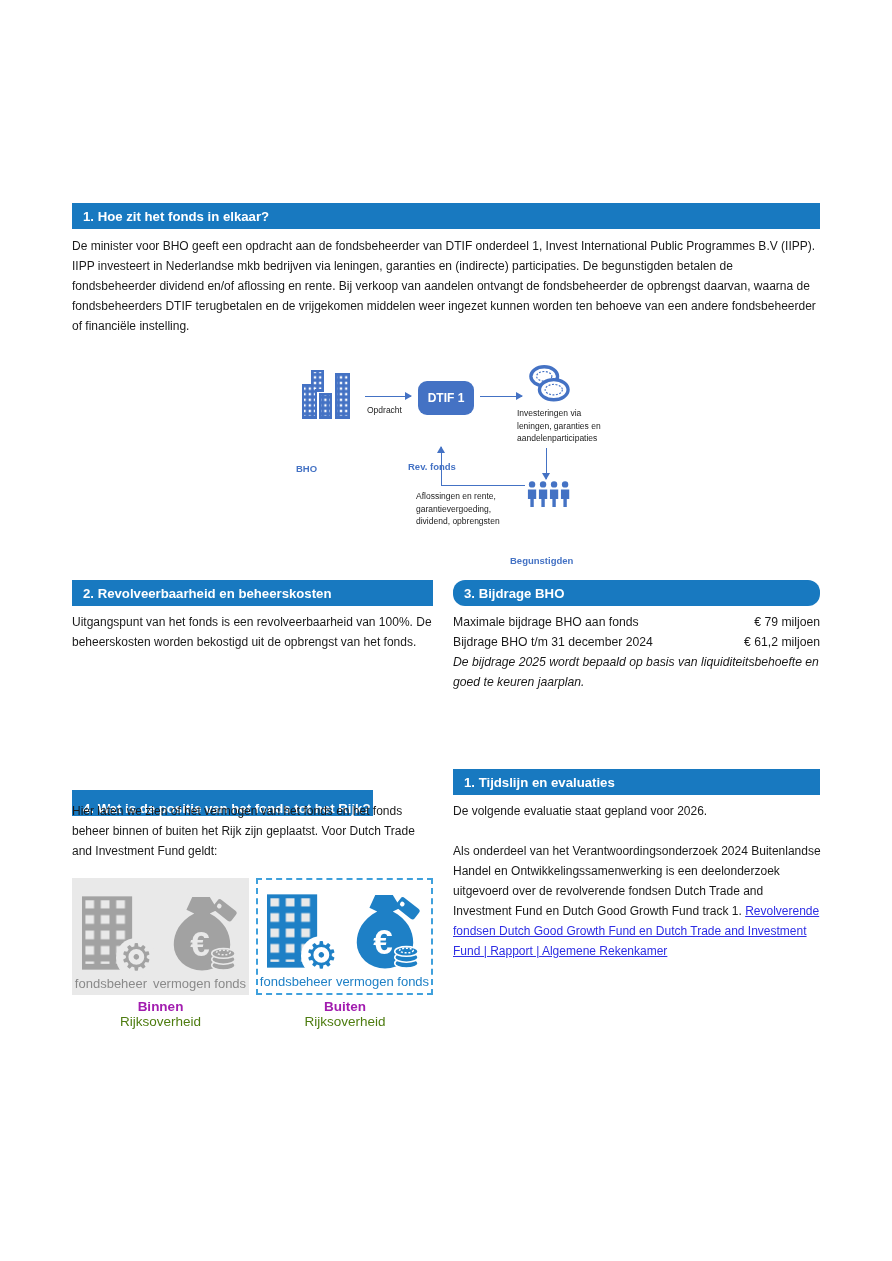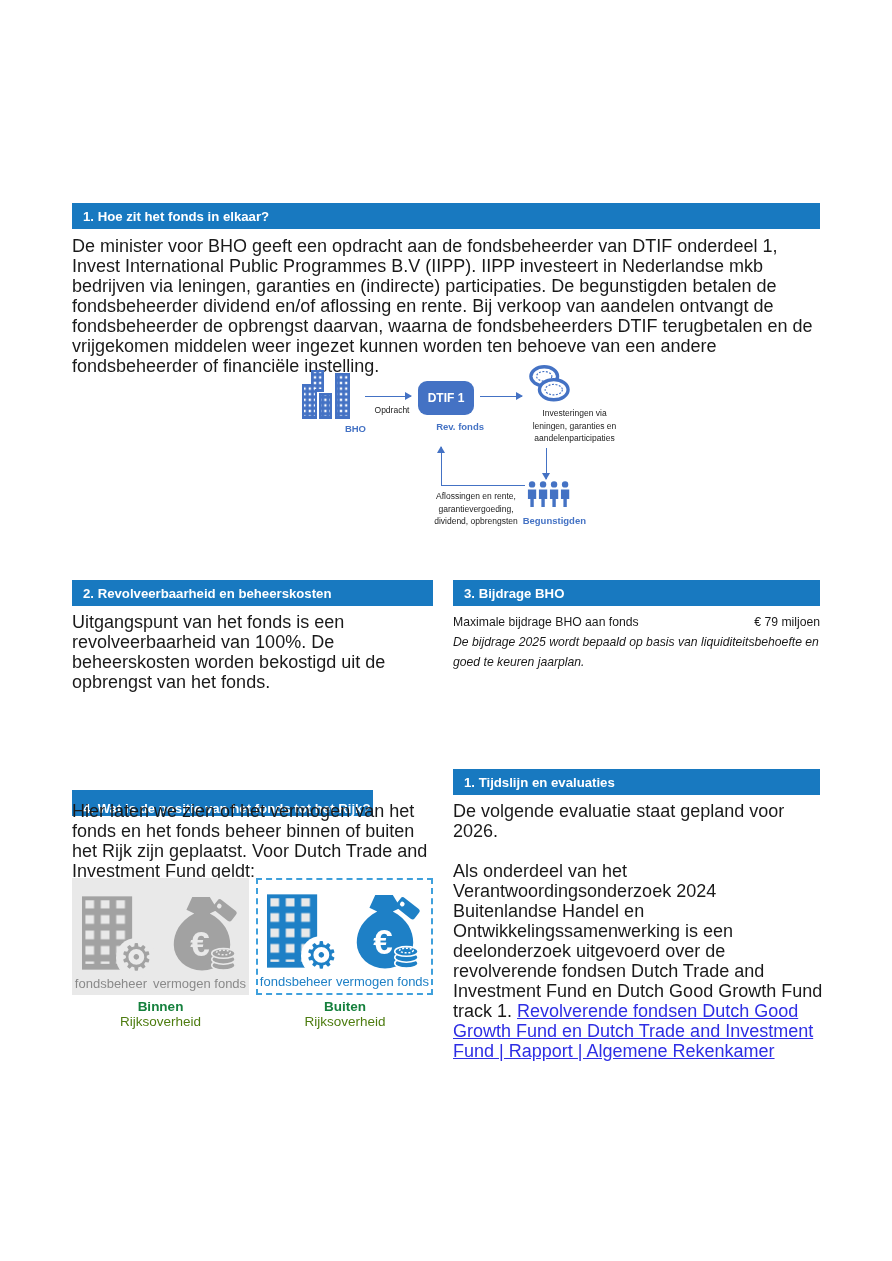--- a/index.html
+++ b/index.html
@@ -7,26 +7,26 @@
     --azure:#1E80C6; --dashed-blue:#3FA0DC; --grey-bg:#E9E9E9;
     --grey-icon:#A2A2A2; --grey-label:#8A8A8A; --text:#1A1A1A;
   }
   *{margin:0;padding:0;box-sizing:border-box;}
   html,body{background:#fff;}
   body{width:892px;height:1261px;position:relative;overflow:hidden;
        font-family:"Liberation Sans",sans-serif;color:var(--text);}
   .abs{position:absolute;}
   .bar{height:26px;background:var(--bar-blue);color:#fff;font-weight:bold;
        font-size:13.2px;display:flex;align-items:center;padding-left:11px;}
-  .bodytxt{font-size:18px;line-height:20px;color:var(--text);}
+  .bodytxt{font-size:12px;line-height:20px;color:var(--text);}
   .pre{white-space:pre-line;}
   
   .diagram{left:72px;top:363px;width:748px;height:200px;}
-  .dlabel{font-size:9.5px;font-weight:bold;color:var(--diagram-blue);text-align:right;}
-  .dsmall{font-size:8.5px;line-height:12.5px;color:#222;text-align:center;}
+  .dlabel{font-size:9.5px;font-weight:bold;color:var(--diagram-blue);text-align:left;margin-top:40px;}
+  .dsmall{font-size:8.5px;line-height:12.5px;color:#222;}
   .dtif{left:346px;top:18px;width:56px;height:34px;background:var(--diagram-blue);
         border-radius:9px;color:#fff;font-size:12px;font-weight:bold;
         display:flex;align-items:center;justify-content:center;}
   .arrow-r{height:0;border-top:1.5px solid var(--diagram-blue);}
   .arrow-r::after{content:'';position:absolute;right:-1px;top:-4.8px;
         border-left:7px solid var(--diagram-blue);
         border-top:4px solid transparent;border-bottom:4px solid transparent;}
   .arrow-d{width:0;border-left:1.5px solid var(--diagram-blue);}
   .arrow-d::after{content:'';position:absolute;bottom:-1px;left:-4.8px;
         border-top:7px solid var(--diagram-blue);
@@ -47,21 +47,21 @@
   .box-grey{--cut:#E9E9E9;}
   .box-blue{border:2px dashed var(--dashed-blue);color:var(--azure);--cut:#fff;}
   .box-blue .boxlabel{color:var(--azure);}
   .iconrow{flex:1;display:flex;align-items:flex-end;justify-content:space-around;padding:8px 2px 2px 2px;}
   .labelrow{display:flex;justify-content:space-around;padding-bottom:4px;}
   .boxlabel{font-size:13px;font-weight:normal;white-space:nowrap;}
   .bld-wrap{position:relative;width:66px;height:80px;}
   .gear{position:absolute;right:-8px;bottom:-4px;width:40px;height:40px;border-radius:50%;
         background:var(--cut);font-size:37px;line-height:40px;text-align:center;color:currentColor;}
   .caption{text-align:center;}
-  .caption .t1{font-size:13.5px;font-weight:bold;color:#15803d;line-height:15px;}
+  .caption .t1{font-size:13.5px;font-weight:bold;color:#a21caf;line-height:15px;}
   .caption .t2{font-size:13.5px;color:#4d7c0f;line-height:15px;}
   
   .lnk{color:var(--link-blue);text-decoration:underline;}
   .gap{height:20px;}
 </style>
 </head>
 <body>
 
 <div class="abs bar" style="left:72px;top:203px;width:748px;">
   <span>1. Hoe zit het fonds in elkaar?</span>
@@ -130,27 +130,31 @@
   <div class="abs dsmall pre" style="left:344px;top:127px;width:120px;">Aflossingen en rente,
 garantievergoeding,
 dividend, opbrengsten</div>
 </div>
 
 <div class="abs bar" style="left:72px;top:580px;width:361px;">
   <span>2. Revolveerbaarheid en beheerskosten</span>
 </div>
 <p class="abs bodytxt" style="left:72px;top:612px;width:365px;">Uitgangspunt van het fonds is een revolveerbaarheid van 100%. De beheerskosten worden bekostigd uit de opbrengst van het fonds.</p>
 
-<div class="abs bar" style="left:453px;top:580px;width:367px;">
+<div class="abs bar" style="left:453px;top:580px;width:367px;border-radius:12px;">
   <span>3. Bijdrage BHO</span>
 </div>
 <div class="abs" style="left:453px;top:612px;width:367px;">
   <div class="trow">
     <span>Maximale bijdrage BHO aan fonds</span>
     <span>€ 79 miljoen</span>
+  </div>
+  <div class="trow">
+    <span>Bijdrage BHO t/m 31 december 2024</span>
+    <span>€ 61,2 miljoen</span>
   </div>
   <p class="note" style="">De bijdrage 2025 wordt bepaald op basis van liquiditeitsbehoefte en goed te keuren jaarplan.</p>
 </div>
 
 <div class="abs bar" style="left:72px;top:790px;width:301px;align-items:flex-end;">
   <span>4. Wat is de positie van het fonds tot het Rijk?</span>
 </div>
 <p class="abs bodytxt" style="left:72px;top:801px;width:365px;">Hier laten we zien of het vermogen van het fonds en het fonds beheer binnen of buiten het Rijk zijn geplaatst. Voor Dutch Trade and Investment Fund geldt:</p>
 
 <div class="abs" style="left:72px;top:878px;display:flex;gap:7px;">

